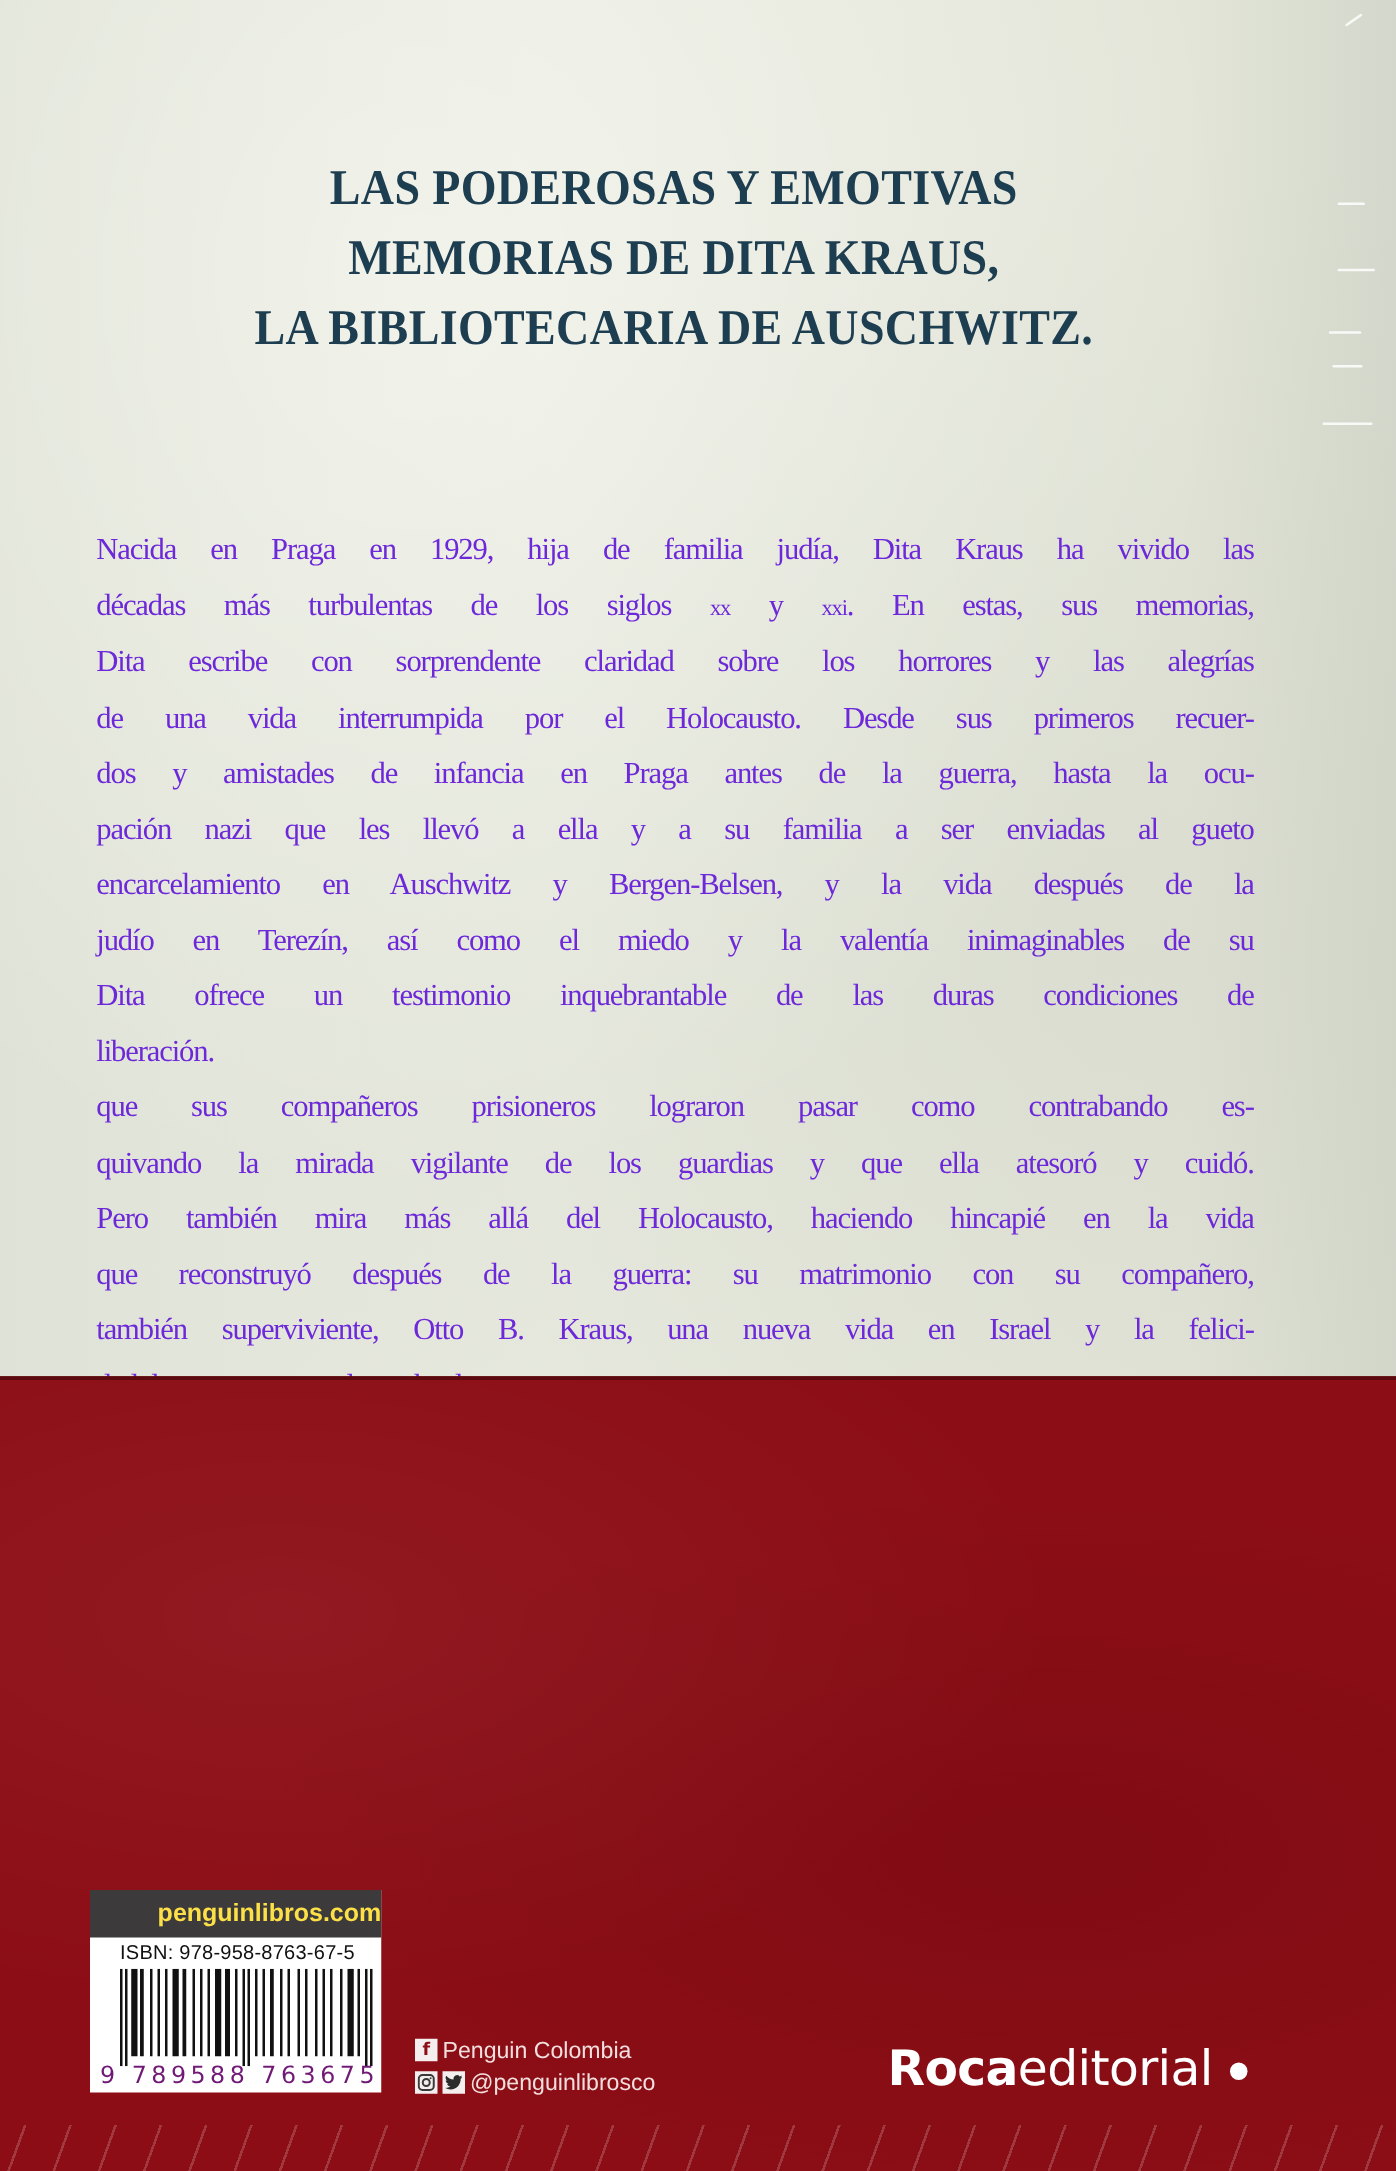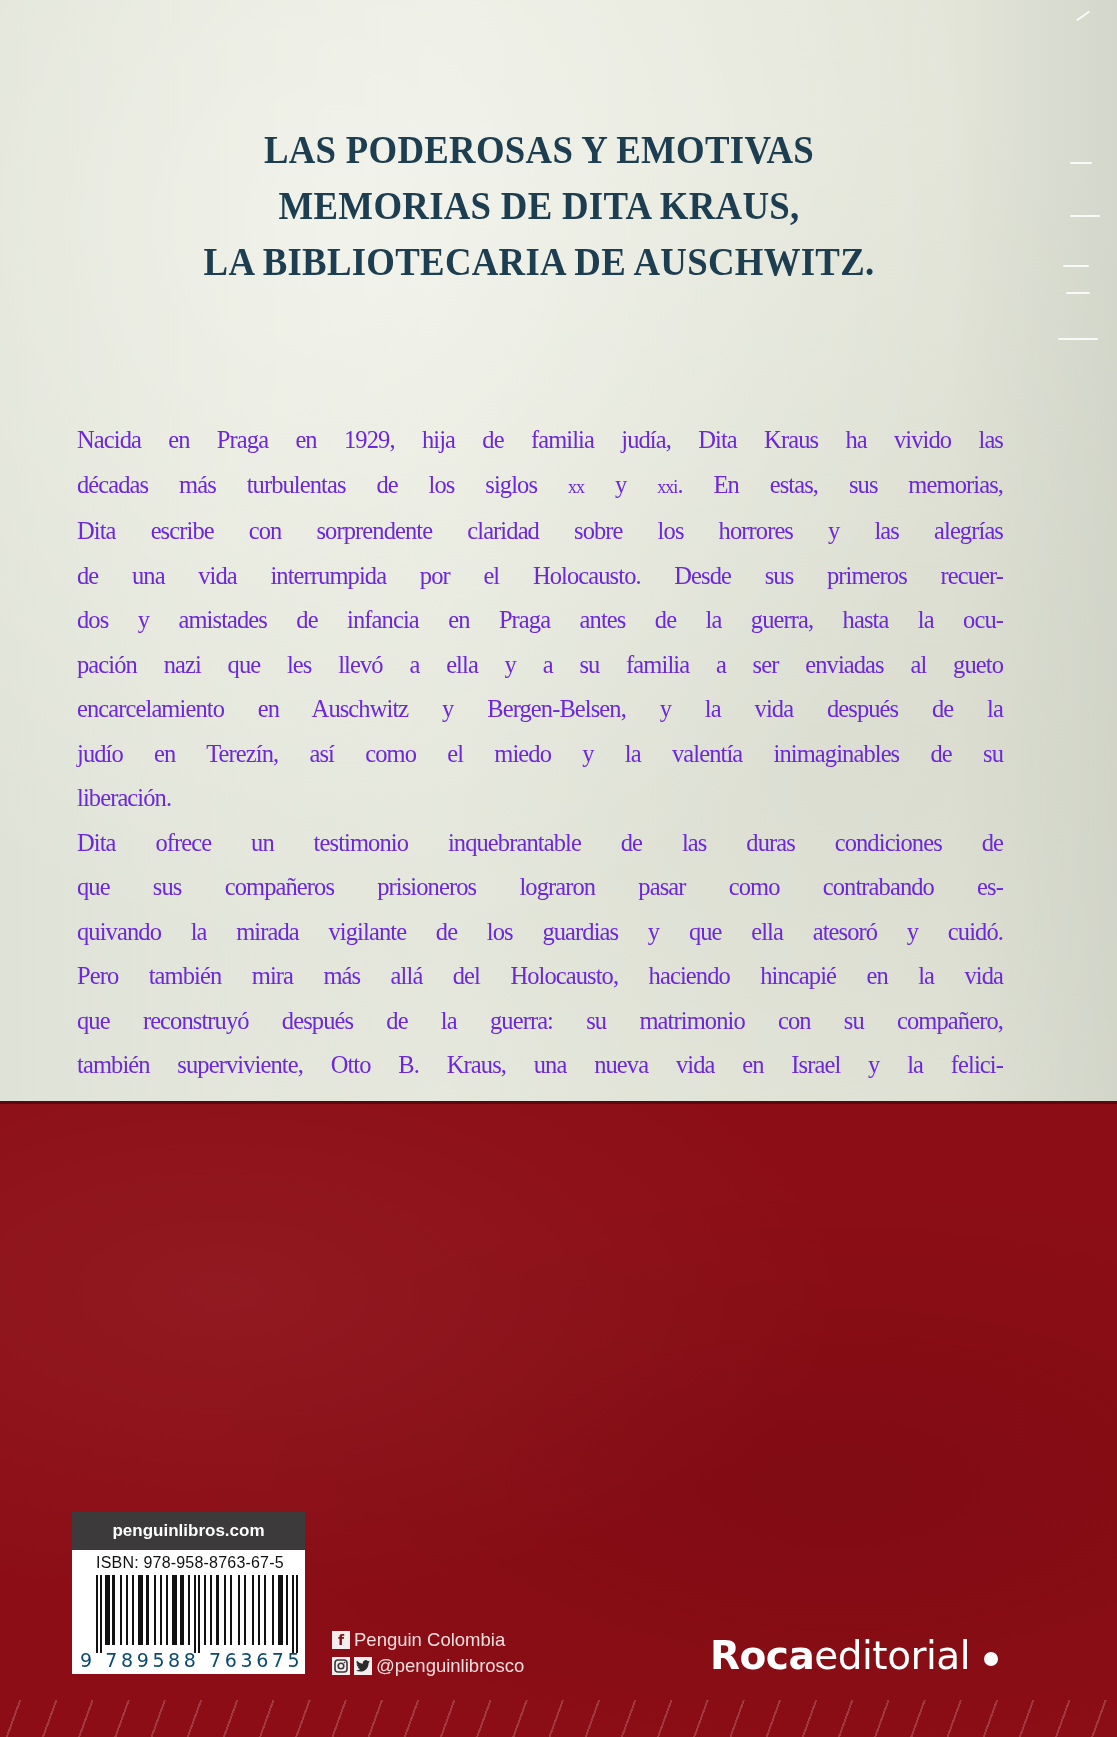--- a/index.html
+++ b/index.html
@@ -34,31 +34,31 @@
       radial-gradient(ellipse at 20% 30%, rgba(255,255,255,0.05), rgba(0,0,0,0) 50%),
       radial-gradient(ellipse at 75% 60%, rgba(0,0,0,0.08), rgba(0,0,0,0) 55%),
       #8c0d15;
   }
   .red-shadow { position: absolute; left: 0; top: 1101px; width: 1117px; height: 3px; background: #5a0a0e; }
   .wrap-stripes { position: absolute; left: 0; top: 1700px; width: 1117px; height: 37px;
     background: repeating-linear-gradient(110deg, rgba(255,255,255,0.0) 0 18px, rgba(255,255,255,0.18) 18px 20px, rgba(255,255,255,0) 20px 34px); }
   .barcode-box { position: absolute; left: 72px; top: 1512px; width: 233px; height: 162px; background: #ffffff; }
   .web-bar {
     position: absolute; left: 0; top: 0; width: 233px; height: 38px; background: #3c3a3b;
-    color: #ffffff; font-family: "Liberation Sans", sans-serif; font-weight: bold;
-    font-size: 17px; line-height: 38px; text-align: center;
+    color: #fde047; font-family: "Liberation Sans", sans-serif; font-weight: bold;
+    font-size: 20px; line-height: 38px; text-align: right;
   }
   .isbn-label {
     position: absolute; left: 24px; top: 42px; font-family: "Liberation Sans", sans-serif;
     font-size: 16px; color: #111; letter-spacing: 0.2px;
   }
   .bars { position: absolute; left: 24px; top: 63px; width: 204px; height: 78px; }
   .bar-digits {
     position: absolute; left: 8px; top: 137px; width: 222px; font-family: "DejaVu Sans", sans-serif;
-    font-size: 19px; color: #0c4a6e; letter-spacing: 3.6px; white-space: nowrap;
+    font-size: 19px; color: #701a75; letter-spacing: 3.6px; white-space: nowrap;
   }
   .social { position: absolute; left: 332px; top: 1628px; font-family: "Liberation Sans", sans-serif; color: #f2dedd; font-size: 18.5px; }
   .social-row { display: flex; align-items: center; height: 24px; margin-bottom: 2px; }
   .sicon { width: 18px; height: 18px; background: #f4eeee; color: #8c0d15; display: inline-flex; align-items: center; justify-content: center; margin-right: 4px; font-family: "DejaVu Sans", sans-serif; font-weight: bold; font-size: 14px; }
   .publisher {
     position: absolute; left: 710px; top: 1632px; color: #ffffff;
     font-family: "DejaVu Sans", sans-serif; font-size: 39px; line-height: 48px; letter-spacing: -0.5px;
   }
   .publisher .bold { font-weight: bold; }
   .publisher .dot { display: inline-block; width: 14px; height: 14px; border-radius: 50%; background: #fff; margin-left: 14px; vertical-align: middle; }
@@ -85,22 +85,22 @@
 
   <div class="body-text">
     <span class="line">Nacida en Praga en 1929, hija de familia judía, Dita Kraus ha vivido las</span>
     <span class="line"><span>décadas más turbulentas de los siglos </span><span class="small-caps">xx</span><span> y </span><span class="small-caps">xxi</span><span>. En estas, sus memorias,</span></span>
     <span class="line">Dita escribe con sorprendente claridad sobre los horrores y las alegrías</span>
     <span class="line">de una vida interrumpida por el Holocausto. Desde sus primeros recuer-</span>
     <span class="line">dos y amistades de infancia en Praga antes de la guerra, hasta la ocu-</span>
     <span class="line">pación nazi que les llevó a ella y a su familia a ser enviadas al gueto</span>
     <span class="line">encarcelamiento en Auschwitz y Bergen-Belsen, y la vida después de la</span>
     <span class="line">judío en Terezín, así como el miedo y la valentía inimaginables de su</span>
+    <span class="line">Dita ofrece un testimonio inquebrantable de las duras condiciones de</span>
     <span class="line last">liberación.</span>
-    <span class="line">Dita ofrece un testimonio inquebrantable de las duras condiciones de</span>
     <span class="line">que sus compañeros prisioneros lograron pasar como contrabando es-</span>
     <span class="line">quivando la mirada vigilante de los guardias y que ella atesoró y cuidó.</span>
     <span class="line">Pero también mira más allá del Holocausto, haciendo hincapié en la vida</span>
     <span class="line">que reconstruyó después de la guerra: su matrimonio con su compañero,</span>
     <span class="line">también superviviente, Otto B. Kraus, una nueva vida en Israel y la felici-</span>
     <span class="line last">dad de ser esposa, madre y abuela.</span>
   </div>
 
   <div class="red-area"></div>
   <div class="red-shadow"></div>

